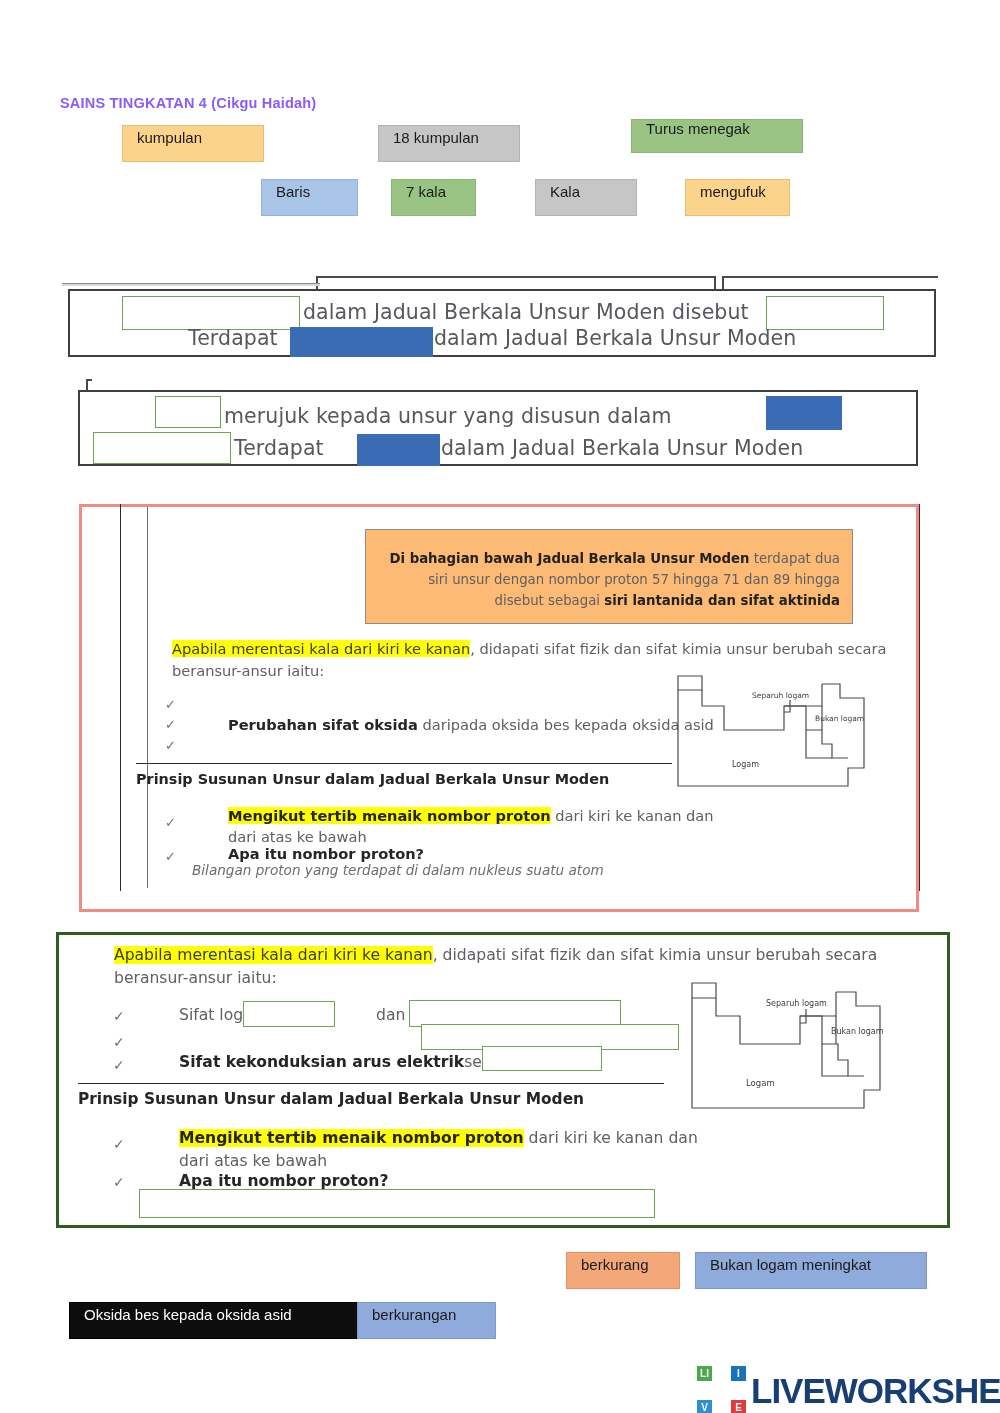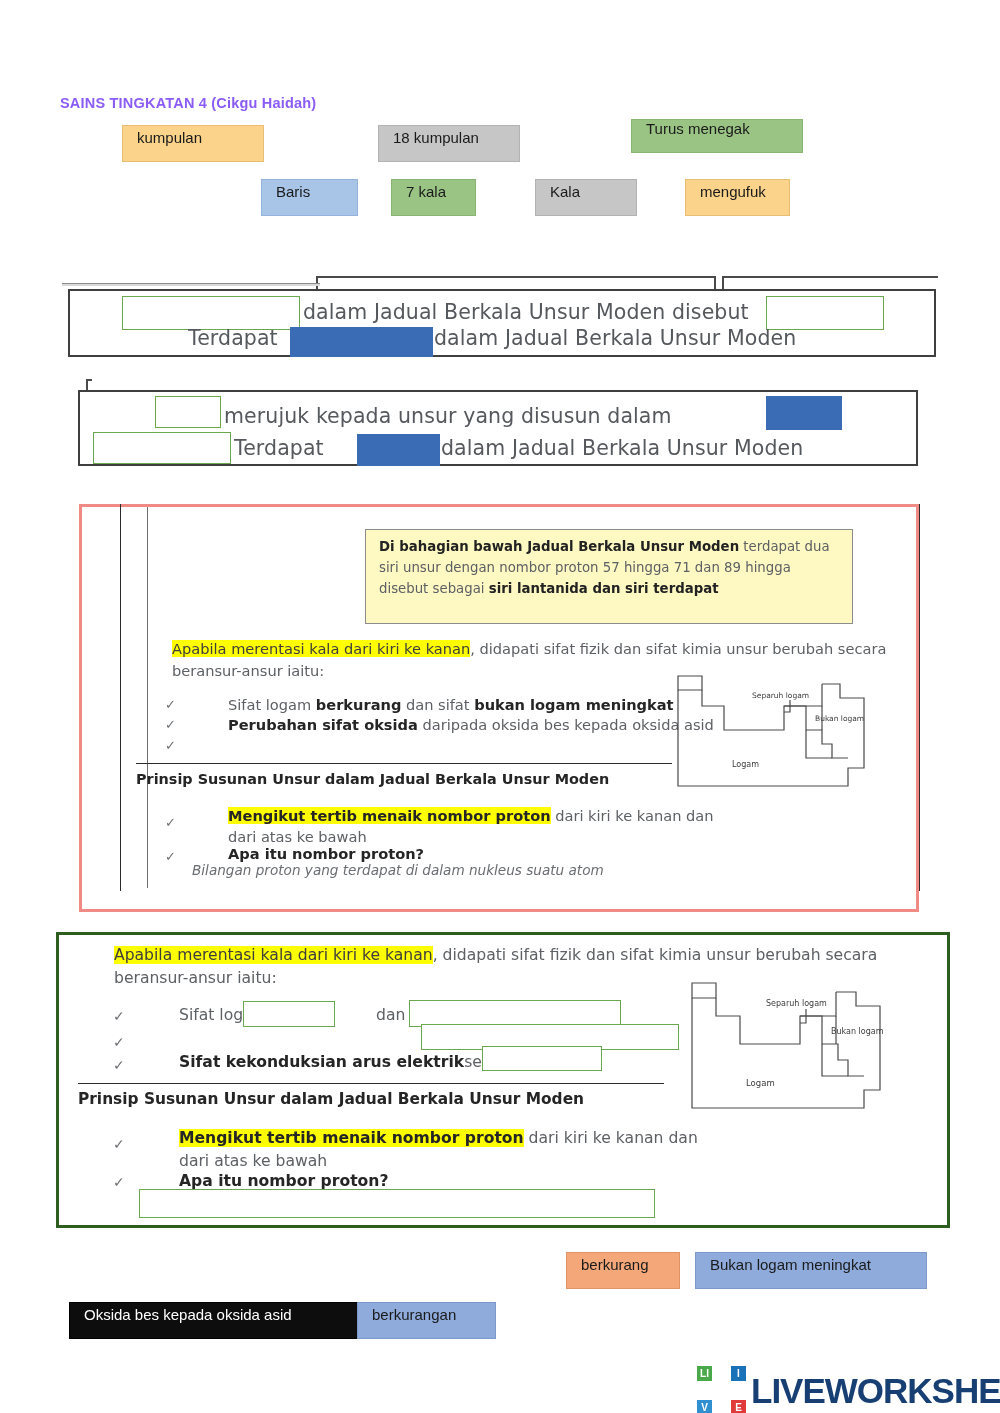--- a/index.html
+++ b/index.html
@@ -97,23 +97,24 @@
   }
   .innerframe2{
     position:absolute;
     border-left:1.2px solid #6f6f6f;
     box-sizing:border-box;
   }
 
   .quote{
     position:absolute;
     border:1.4px solid #8c8c8c;
-    background:#fef9c3;
-    box-sizing:border-box;
-    padding:6px 12px 10px 13px;
+    background:#fdba74;
+    box-sizing:border-box;
+    padding:18px 12px 10px 13px;
+    text-align:right;
   }
   .qline{
     font-family:"DejaVu Sans", sans-serif;
     font-size:13.3px;line-height:21px;color:#5d6064;white-space:nowrap;
   }
   .qline b{color:#222;font-weight:bold;}
 
   .body-t{
     position:absolute;
     font-family:"DejaVu Sans", sans-serif;
@@ -230,33 +231,30 @@
   <div class="refbox red" style="left:79px;top:504px;width:840px;height:408px;"></div>
   <div class="innerframe" style="left:120px;top:504px;width:800px;height:387px;"></div>
   <div class="innerframe2" style="left:147px;top:507px;width:2px;height:381px;"></div>
 
   <div class="quote" style="left:365px;top:529px;width:488px;height:95px;">
     <div class="qline">
       <b>Di bahagian bawah Jadual Berkala Unsur Moden</b><span> terdapat dua</span>
     </div>
     <div class="qline">siri unsur dengan nombor proton 57 hingga 71 dan 89 hingga</div>
     <div class="qline">
-      <span>disebut sebagai </span><b>siri lantanida dan siri terdapat</b>
+      <span>disebut sebagai </span><b>siri lantanida dan sifat aktinida</b>
     </div>
   </div>
 
   <div class="body-t" style="left:136px;top:638px;">
     <span class="hl">Apabila merentasi kala dari kiri ke kanan</span><span>, didapati sifat fizik dan sifat kimia unsur berubah secara</span>
   </div>
   <div class="body-t" style="left:136px;top:660px;">beransur-ansur iaitu:</div>
 
   <div class="check" style="left:165px;top:697px;">✓</div>
-  <div class="body-t" style="left:192px;top:694px;">
-    <span>Sifat logam </span><span class="bd">berkurang</span><span> dan sifat </span><span class="bd">bukan logam meningkat</span>
-  </div>
 
   <div class="check" style="left:165px;top:717px;">✓</div>
   <div class="body-t" style="left:192px;top:714px;">
     <span class="bd">Perubahan sifat oksida</span><span> daripada oksida bes kepada oksida asid</span>
   </div>
 
   <div class="check" style="left:165px;top:738px;">✓</div>
 
   <div class="rule" style="left:136px;top:763px;width:536px;"></div>
   <div class="sub-head" style="left:136px;top:771px;">Prinsip Susunan Unsur dalam Jadual Berkala Unsur Moden</div>

